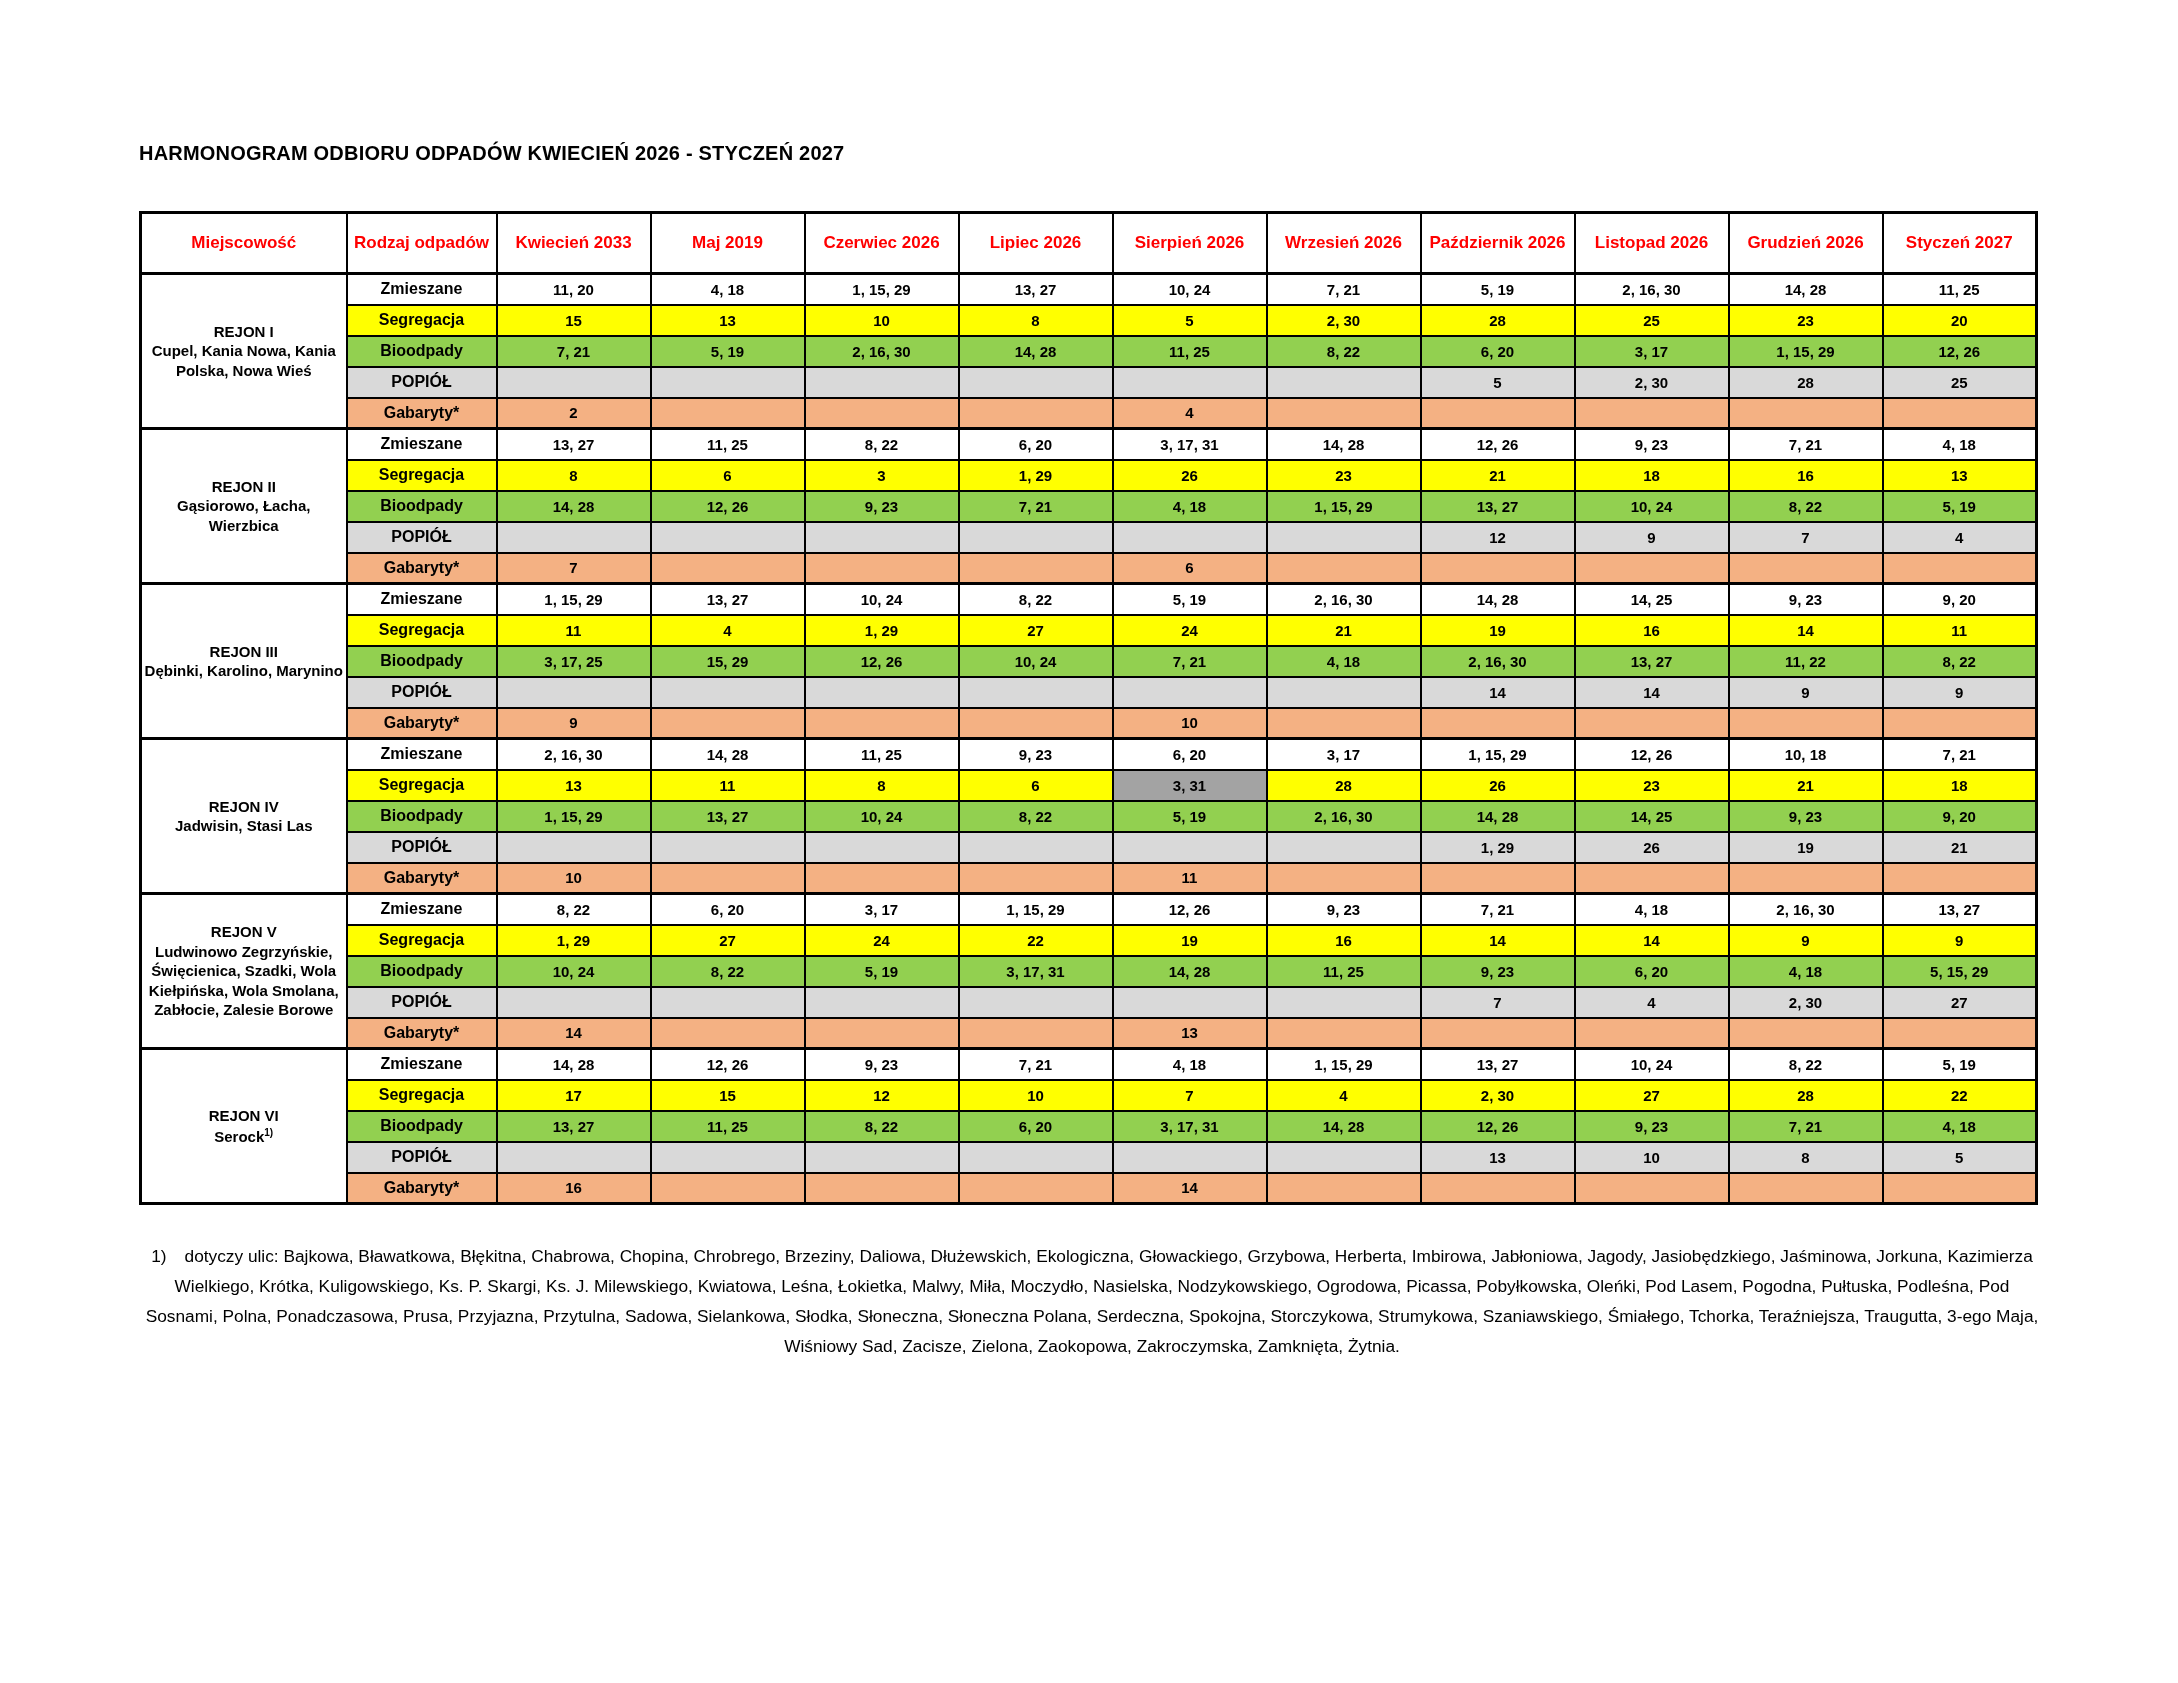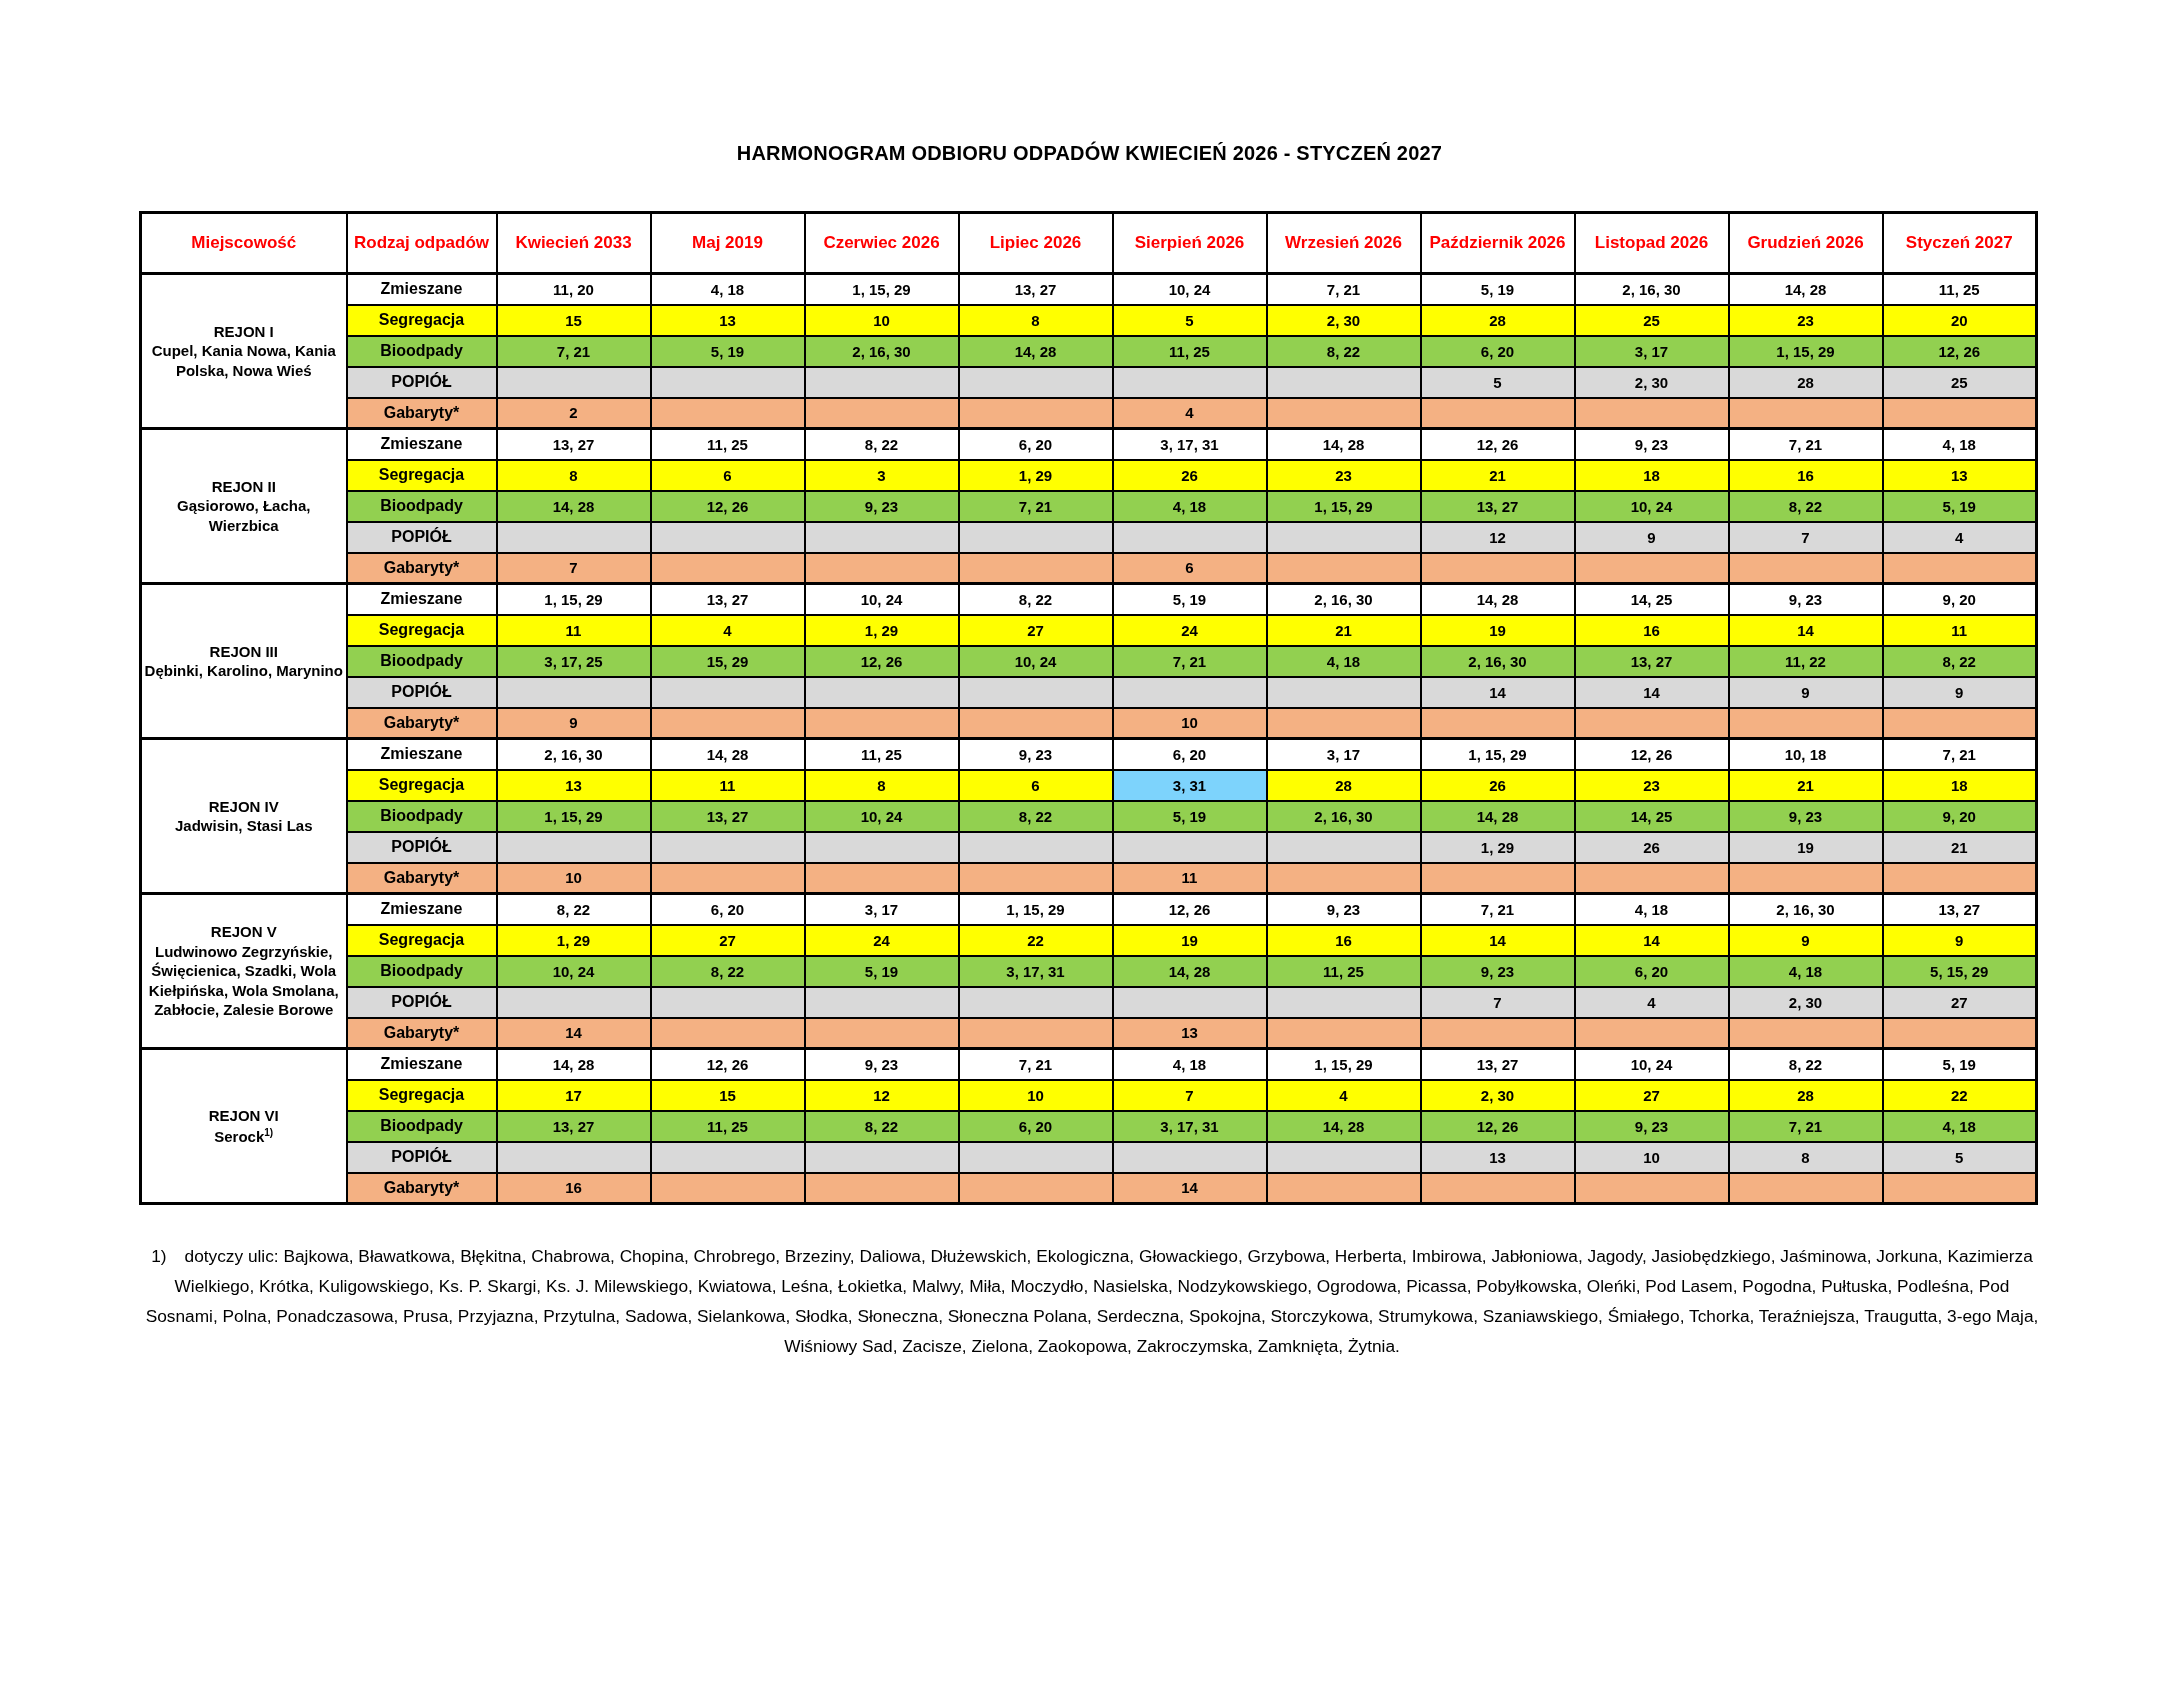--- a/index.html
+++ b/index.html
@@ -4,21 +4,21 @@
 <style>
   * { box-sizing: border-box; }
   html, body { margin: 0; padding: 0; background: #ffffff; }
   body {
     width: 2178px; height: 1683px;
     font-family: "Liberation Sans", sans-serif;
     color: #000;
   }
   .page { position: relative; width: 2178px; height: 1683px; background: #fff; overflow: hidden; }
 
-  .titles { position: absolute; left: 139px; top: 142px; width: 1901px; text-align: center; }
+  .titles { position: absolute; left: 139px; top: 142px; width: 1901px; }
   .title   { font-size: 20px; font-weight: bold; letter-spacing: 0.2px; }
   .subtitle{ font-size: 20px; font-weight: bold; margin-top: 7px; }
 
   table.schedule {
     position: absolute; left: 139px; top: 211px;
     border-collapse: collapse; table-layout: fixed;
     border: 3px solid #000;
   }
   .schedule th, .schedule td {
     border: 2px solid #000;
@@ -310,21 +310,21 @@
           <td class="date-cell" style="background: rgb(255, 255, 255);">12, 26</td>
           <td class="date-cell" style="background: rgb(255, 255, 255);">10, 18</td>
           <td class="date-cell" style="background: rgb(255, 255, 255);">7, 21</td>
         </tr>
         <tr>
           <td class="type-cell" style="background: rgb(255, 255, 0);">Segregacja</td>
           <td class="date-cell" style="background: rgb(255, 255, 0);">13</td>
           <td class="date-cell" style="background: rgb(255, 255, 0);">11</td>
           <td class="date-cell" style="background: rgb(255, 255, 0);">8</td>
           <td class="date-cell" style="background: rgb(255, 255, 0);">6</td>
-          <td class="date-cell" style="background: #7dd3fc;">3, 31</td>
+          <td class="date-cell" style="background: #a3a3a3;">3, 31</td>
           <td class="date-cell" style="background: rgb(255, 255, 0);">28</td>
           <td class="date-cell" style="background: rgb(255, 255, 0);">26</td>
           <td class="date-cell" style="background: rgb(255, 255, 0);">23</td>
           <td class="date-cell" style="background: rgb(255, 255, 0);">21</td>
           <td class="date-cell" style="background: rgb(255, 255, 0);">18</td>
         </tr>
         <tr>
           <td class="type-cell" style="background: rgb(146, 208, 80);">Bioodpady</td>
           <td class="date-cell" style="background: rgb(146, 208, 80);">1, 15, 29</td>
           <td class="date-cell" style="background: rgb(146, 208, 80);">13, 27</td>

